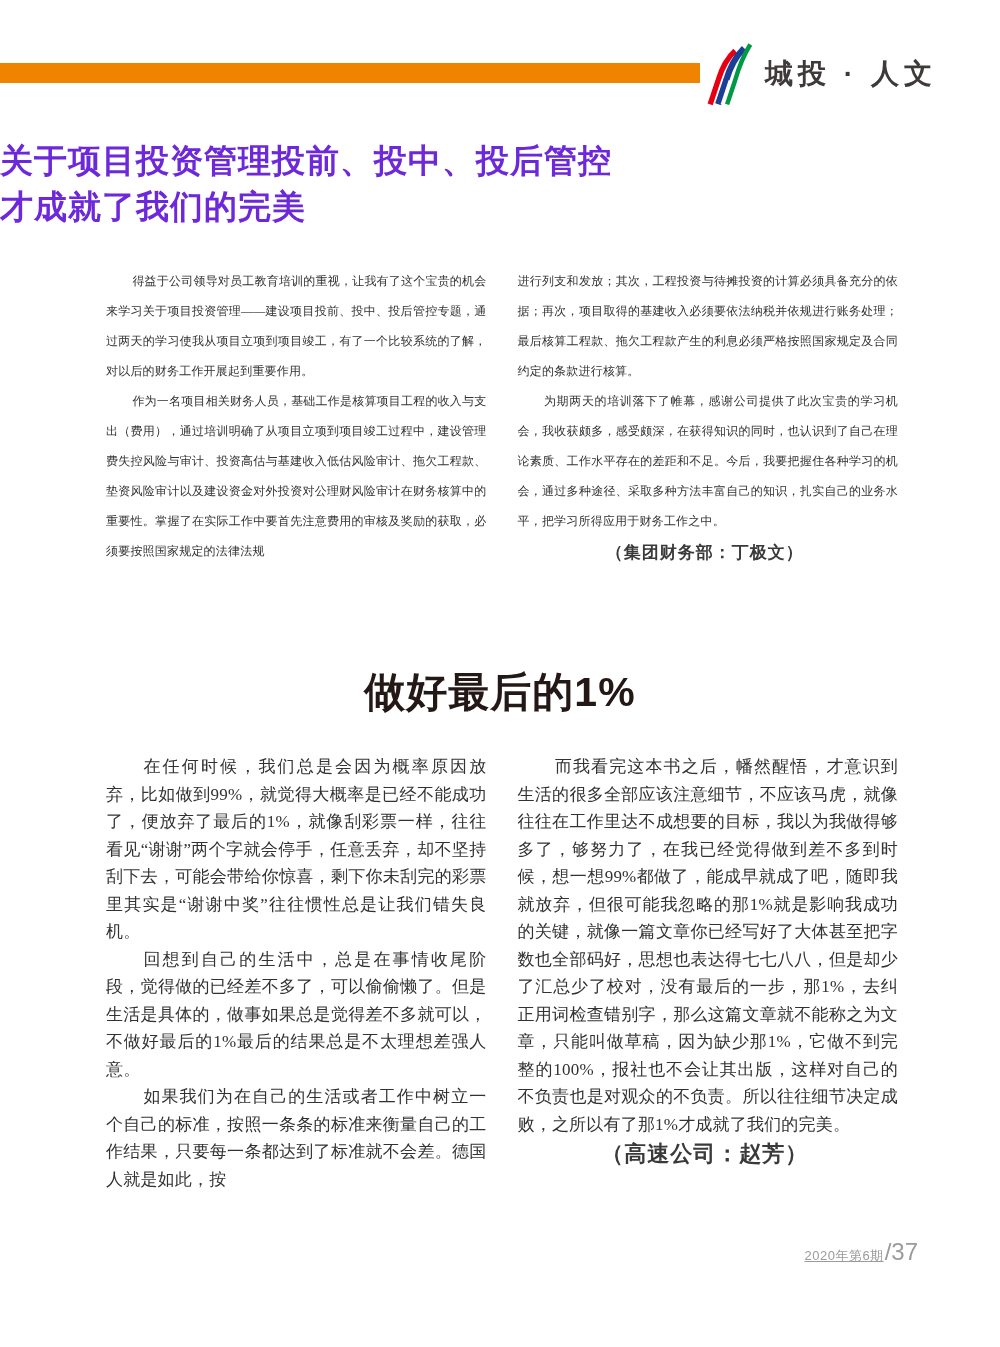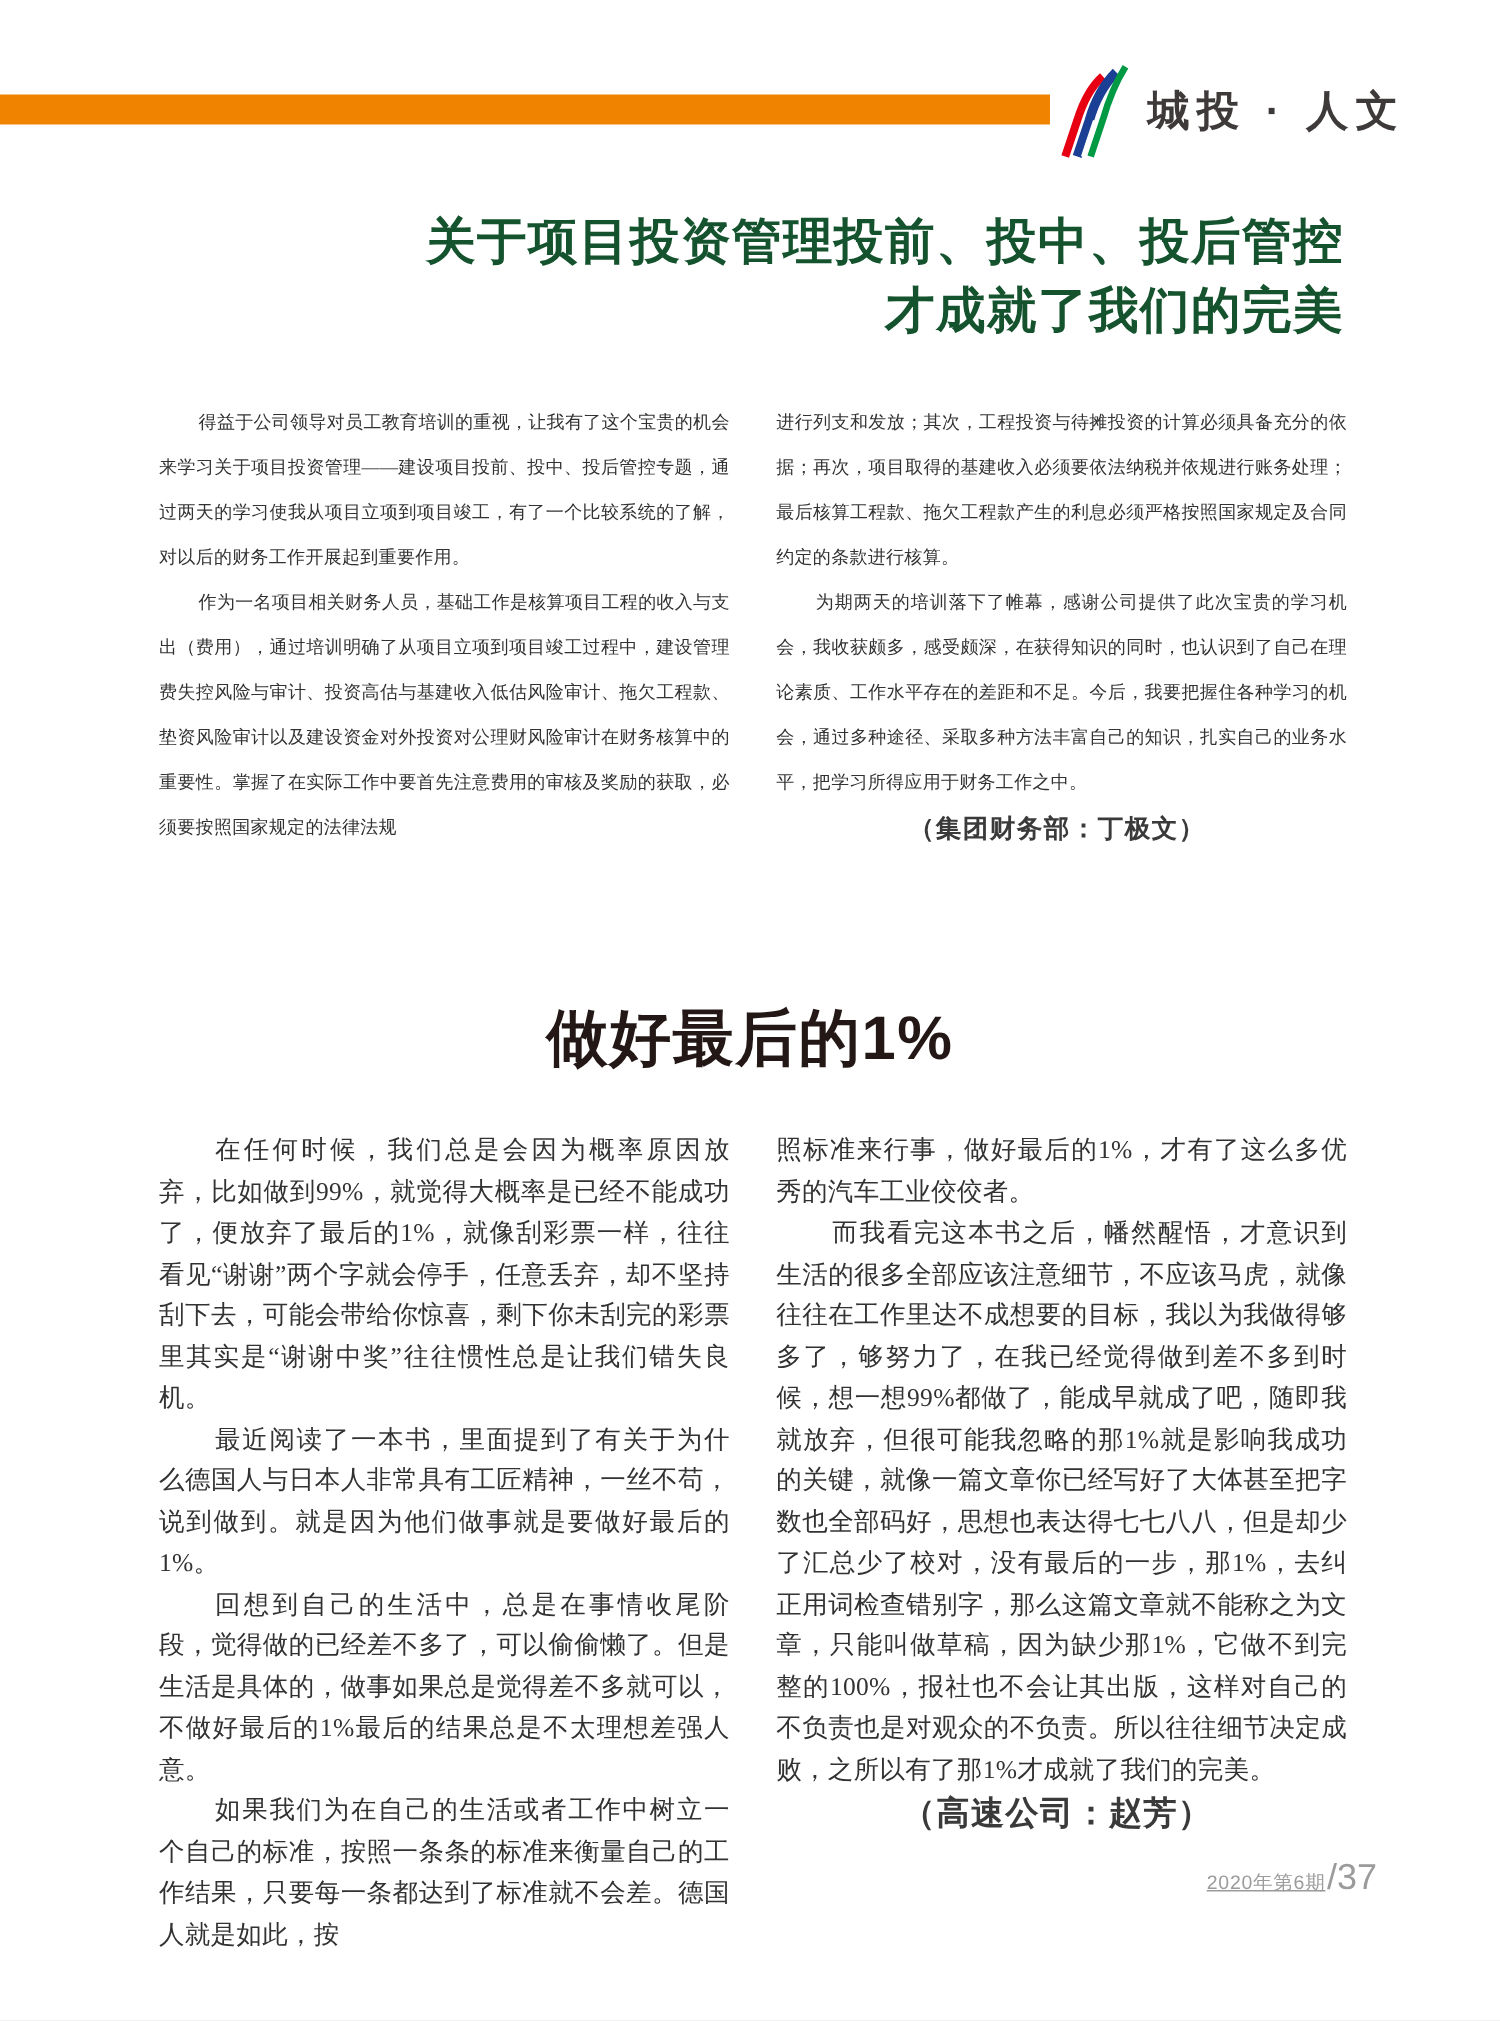--- a/index.html
+++ b/index.html
@@ -26,26 +26,26 @@
     font-family:"Liberation Sans", sans-serif;
     font-weight:bold;
     font-size:28px;
     letter-spacing:5px;
     color:#3e3a39;
     white-space:nowrap;
   }
   
   .title1{
     position:absolute;left:0;top:138px;width:896px;
-    text-align:right;
+    text-align:left;
     font-family:"Liberation Sans", sans-serif;
     font-weight:900;
     font-size:33px;
     line-height:46px;
-    color:#14532d;
+    color:#6d28d9;
     letter-spacing:1px;
   }
   .title2{
     position:absolute;left:0;top:668px;width:1000px;
     text-align:center;
     font-family:"Liberation Sans", sans-serif;
     font-weight:900;
     font-size:41px;
     line-height:48px;
     color:#231815;
@@ -122,27 +122,25 @@
         </div>
       <div class="attribution">（集团财务部：丁极文）</div>
     </div>
   </div>
 
   <div class="title2">做好最后的1%</div>
 
   <div class="columns article2-cols">
     <div class="col">
         <div class="para indent">在任何时候，我们总是会因为概率原因放弃，比如做到99%，就觉得大概率是已经不能成功了，便放弃了最后的1%，就像刮彩票一样，往往看见“谢谢”两个字就会停手，任意丢弃，却不坚持刮下去，可能会带给你惊喜，剩下你未刮完的彩票里其实是“谢谢中奖”往往惯性总是让我们错失良机。</div>
-        <div class="para indent">最近阅读了一本书，里面提到了有关于为什么德国人与日本人非常具有工匠精神，一丝不苟，说到做到。就是因为他们做事就是要做好最后的 1%。</div>
         <div class="para indent">回想到自己的生活中，总是在事情收尾阶段，觉得做的已经差不多了，可以偷偷懒了。但是生活是具体的，做事如果总是觉得差不多就可以，不做好最后的1%最后的结果总是不太理想差强人意。</div>
         <div class="para indent">如果我们为在自己的生活或者工作中树立一个自己的标准，按照一条条的标准来衡量自己的工作结果，只要每一条都达到了标准就不会差。德国人就是如此，按</div>
       </div>
     <div class="col">
       <div>
-          <div class="para">照标准来行事，做好最后的1%，才有了这么多优秀的汽车工业佼佼者。</div>
           <div class="para indent">而我看完这本书之后，幡然醒悟，才意识到生活的很多全部应该注意细节，不应该马虎，就像往往在工作里达不成想要的目标，我以为我做得够多了，够努力了，在我已经觉得做到差不多到时候，想一想99%都做了，能成早就成了吧，随即我就放弃，但很可能我忽略的那1%就是影响我成功的关键，就像一篇文章你已经写好了大体甚至把字数也全部码好，思想也表达得七七八八，但是却少了汇总少了校对，没有最后的一步，那1%，去纠正用词检查错别字，那么这篇文章就不能称之为文章，只能叫做草稿，因为缺少那1%，它做不到完整的100%，报社也不会让其出版，这样对自己的不负责也是对观众的不负责。所以往往细节决定成败，之所以有了那1%才成就了我们的完美。</div>
         </div>
       <div class="attribution">（高速公司：赵芳）</div>
     </div>
   </div>
 
   <div class="footer">
     <span class="issue">2020年第6期</span>
     <span class="pageno">/37</span>
   </div>

